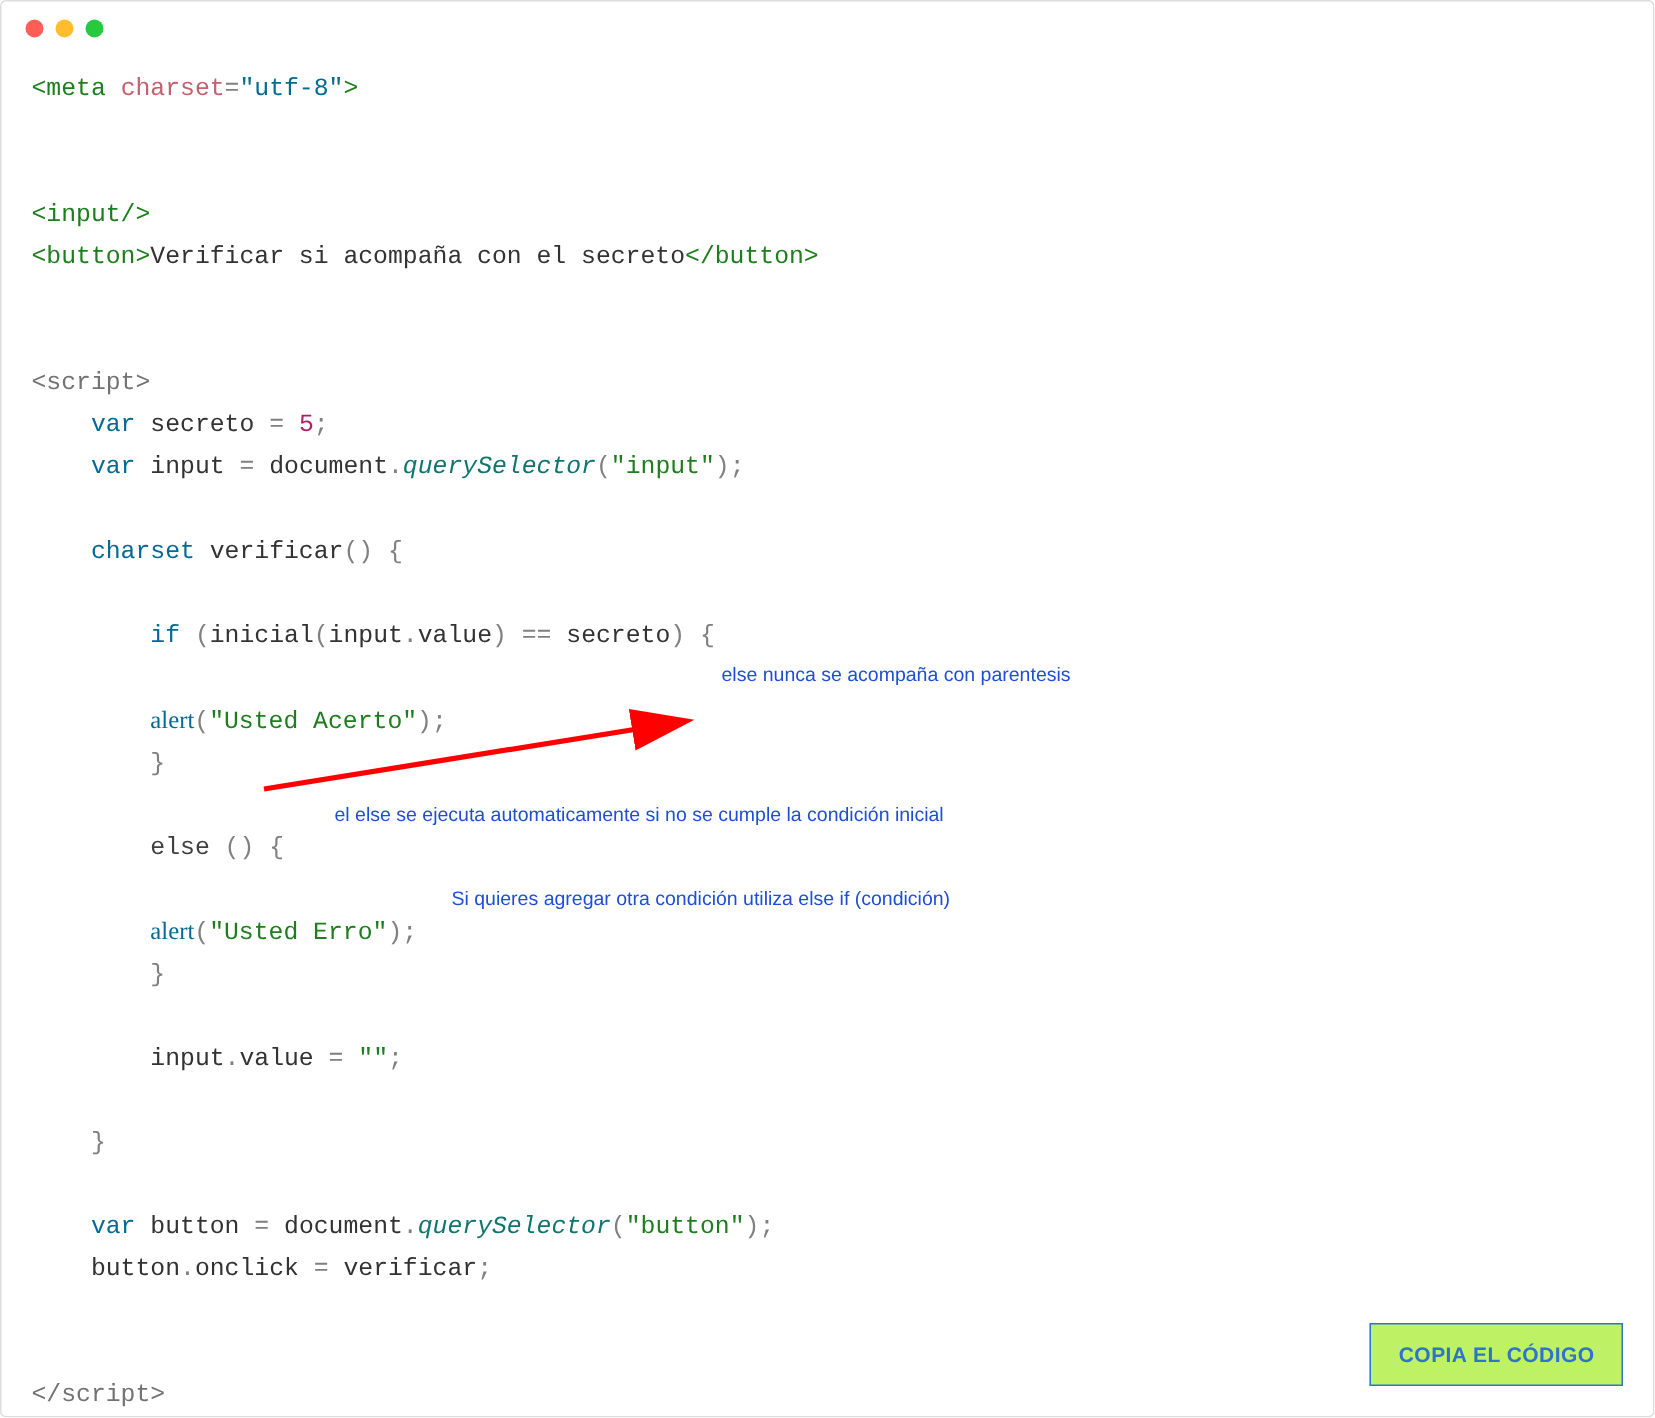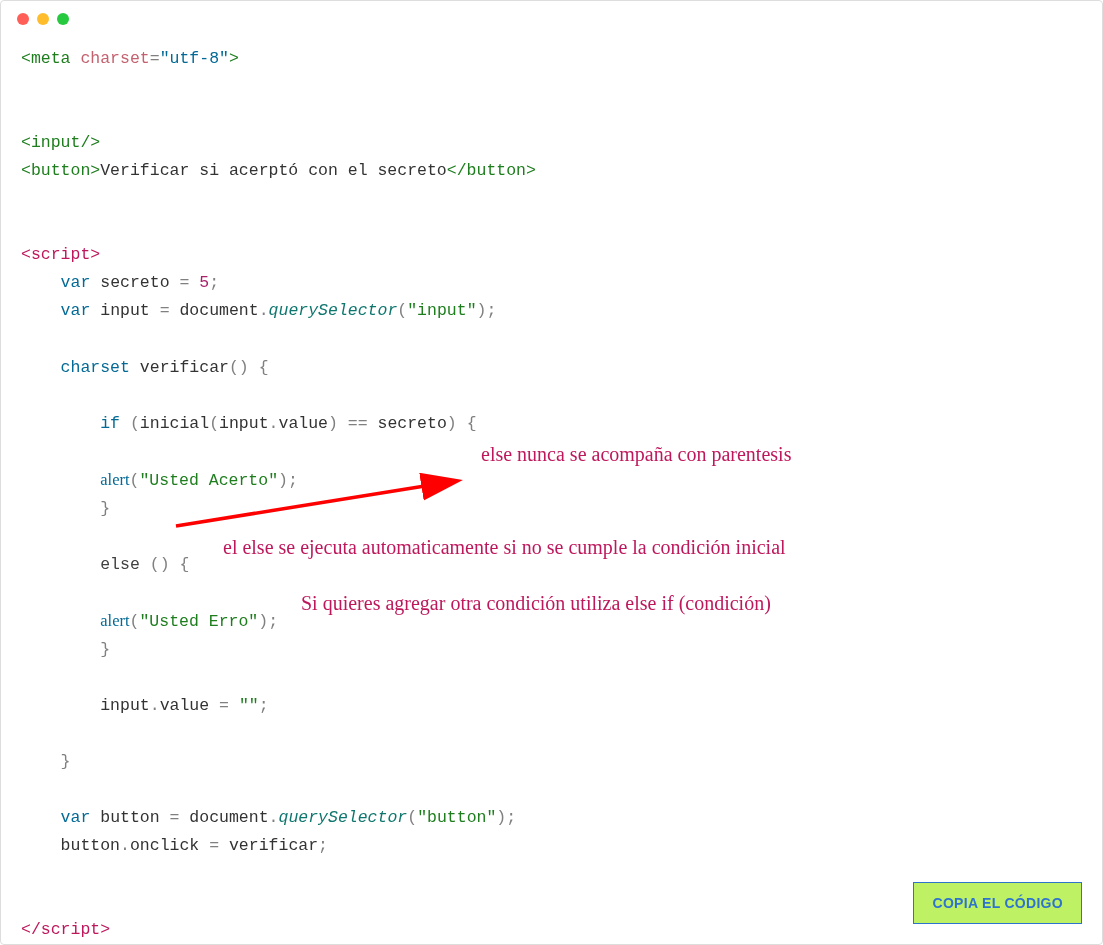--- a/index.html
+++ b/index.html
@@ -47,27 +47,27 @@
   .t-pun   { color: #808080; }
   .t-kw    { color: #036a96; }
   .t-kwvar { color: #036a96; }
   .t-ident { color: #333; }
   .t-func  { color: #036a96; }
   .t-num   { color: #a8226a; }
   .t-qs    { color: #0f766e; font-style: italic; }
   .t-qstr  { color: #1e7e1e; }
   .t-alert { color: #036a96; font-family: Liberation Serif, serif; }
   .t-else  { color: #404040; }
-  .t-scr   { color: #be185d; }
+  .t-scr   { color: #737373; }
 
   .annotation {
     position: absolute;
-    color: #be185d;
-    font-family: Liberation Serif, serif;
-    font-size: 20px;
+    color: #1d4ed8;
+    font-family: Liberation Sans, sans-serif;
+    font-size: 13px;
     line-height: 1.2;
     white-space: nowrap;
   }
   .arrow-svg {
     position: absolute;
     pointer-events: none;
   }
   .copy-btn {
     position: absolute;
     right: 20px;
@@ -90,21 +90,21 @@
   <div class="titlebar">
     <div class="dot red"></div>
     <div class="dot yellow"></div>
     <div class="dot green"></div>
   </div>
 
   <div class="code-area"><span class="t-tag">&lt;meta</span><span class="t-attr"> charset</span><span class="t-pun">=</span><span class="t-str">"utf-8"</span><span class="t-tag">&gt;</span>
 
 
 <span class="t-tag">&lt;input/&gt;</span>
-<span class="t-tag">&lt;button&gt;</span><span class="t-ident">Verificar si acerptó con el secreto</span><span class="t-tag">&lt;/button&gt;</span>
+<span class="t-tag">&lt;button&gt;</span><span class="t-ident">Verificar si acompaña con el secreto</span><span class="t-tag">&lt;/button&gt;</span>
 
 
 <span class="t-scr">&lt;script&gt;</span>
     <span class="t-kwvar">var</span><span class="t-ident"> secreto </span><span class="t-pun">= </span><span class="t-num">5</span><span class="t-pun">;</span>
     <span class="t-kwvar">var</span><span class="t-ident"> input </span><span class="t-pun">= </span><span class="t-ident">document</span><span class="t-pun">.</span><span class="t-qs">querySelector</span><span class="t-pun">(</span><span class="t-qstr">"input"</span><span class="t-pun">)</span><span class="t-pun">;</span>
 
     <span class="t-func">charset</span><span class="t-ident"> verificar</span><span class="t-pun">()</span><span class="t-pun"> {</span>
 
         <span class="t-kw">if</span><span class="t-pun"> (</span><span class="t-ident">inicial</span><span class="t-pun">(</span><span class="t-ident">input</span><span class="t-pun">.</span><span class="t-ident">value</span><span class="t-pun">)</span><span class="t-pun"> == </span><span class="t-ident">secreto</span><span class="t-pun">) {</span>
 

